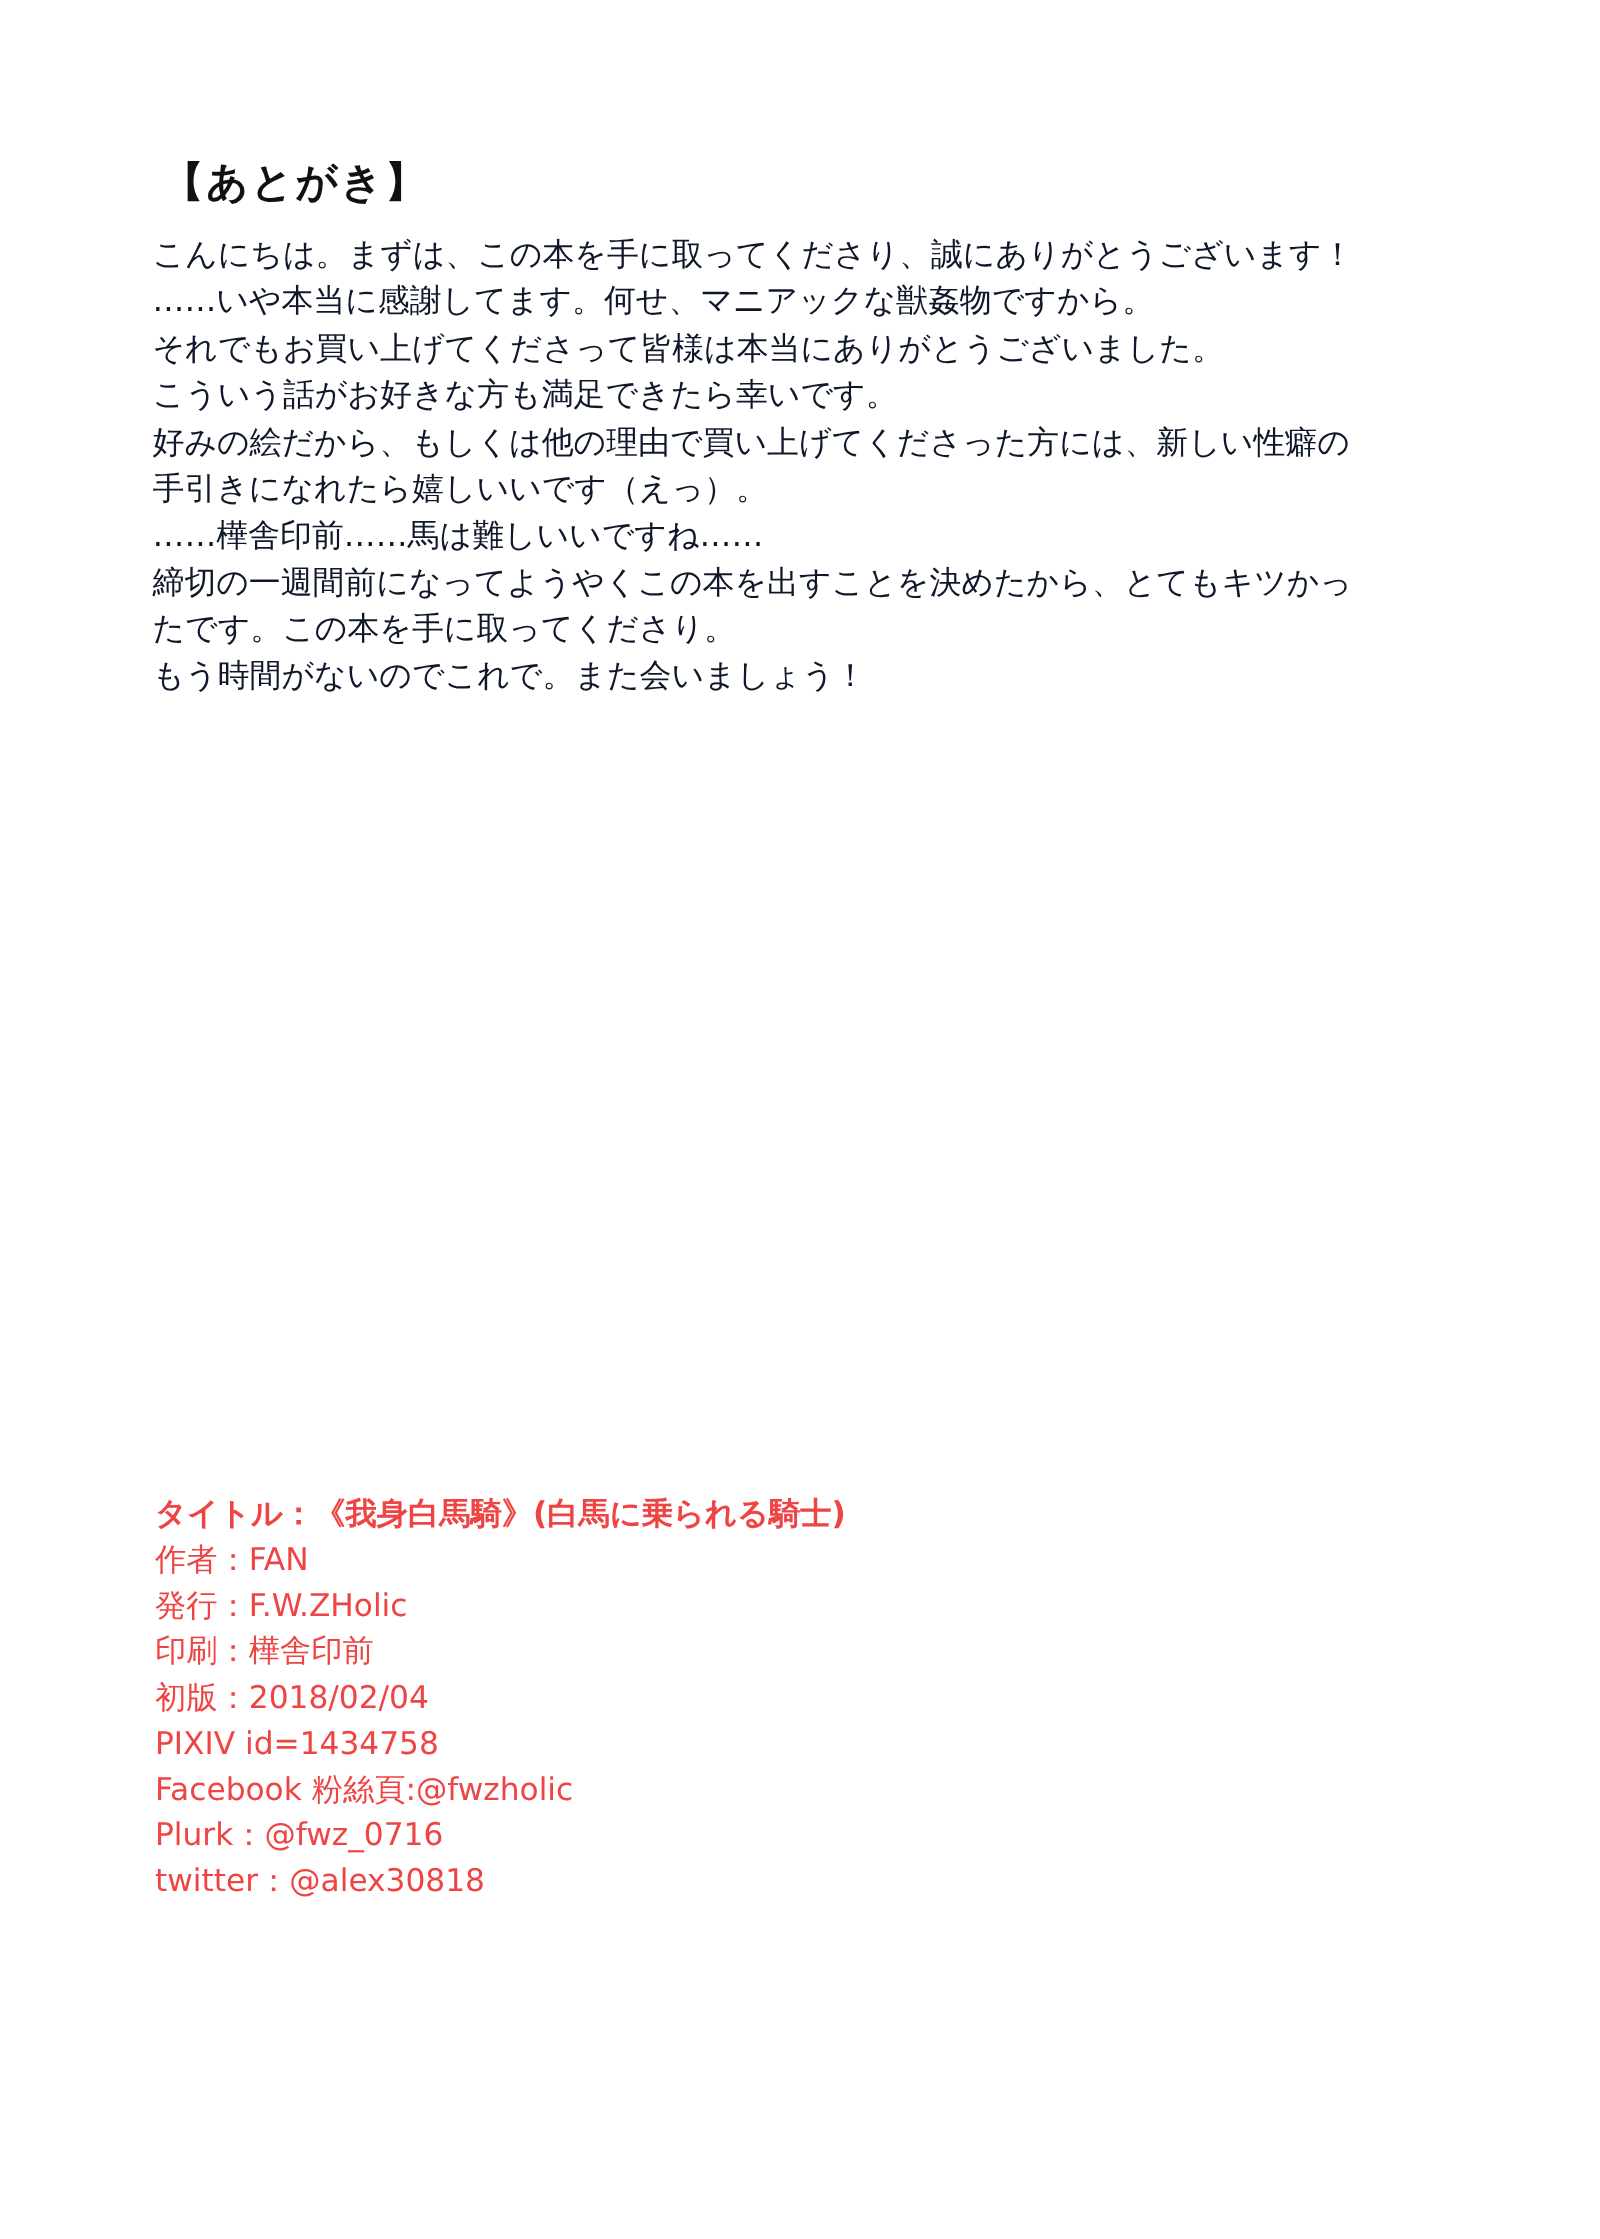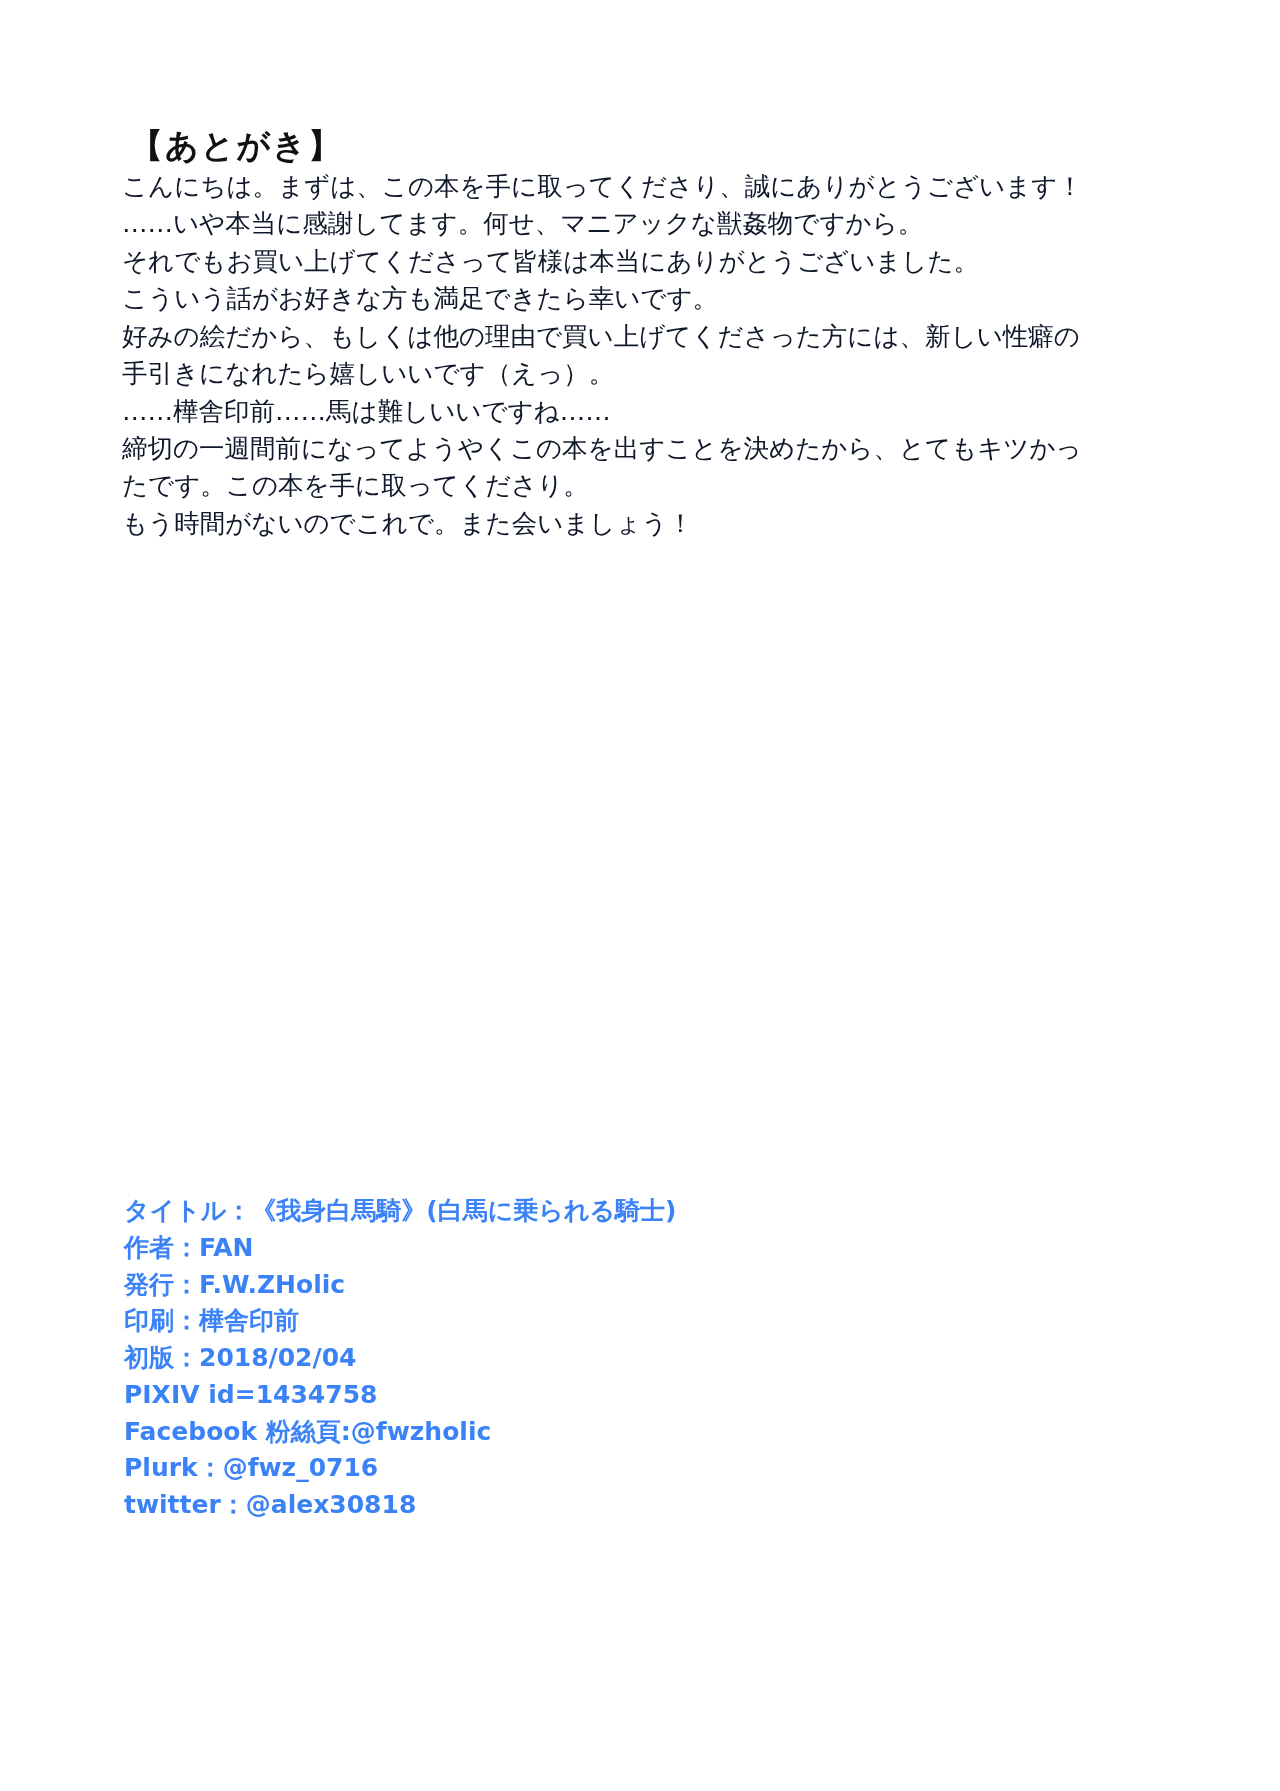--- a/index.html
+++ b/index.html
@@ -19,21 +19,21 @@
   .afterword {
     position: absolute;
     left: 122px;
     top: 126px;
     width: 1010px;
   }
   .afterword-heading {
     font-size: 33px;
     font-weight: bold;
     letter-spacing: 2px;
-    margin: 0 0 2px 8px;
+    margin: 0 0 20px 8px;
     line-height: 1.2;
     color: #111111;
   }
   .afterword-body {
     font-size: 25.5px;
     line-height: 1.47;
     letter-spacing: 0px;
     color: #0f172a;
   }
   .afterword-body p {
@@ -41,27 +41,26 @@
     padding: 0;
     white-space: pre-wrap;
   }
   .colophon {
     position: absolute;
     left: 124px;
     top: 1193px;
     width: 900px;
     font-size: 25px;
     line-height: 1.47;
-    color: #3b82f6;
+    color: #ef4444;
   }
   .colophon .line {
     margin: 0;
     padding: 0;
     white-space: pre-wrap;
-    font-weight: bold;
   }
   .colophon .title-line {
     font-weight: bold;
   }
 </style>
 </head>
 <body>
 
 <div class="page">
 

